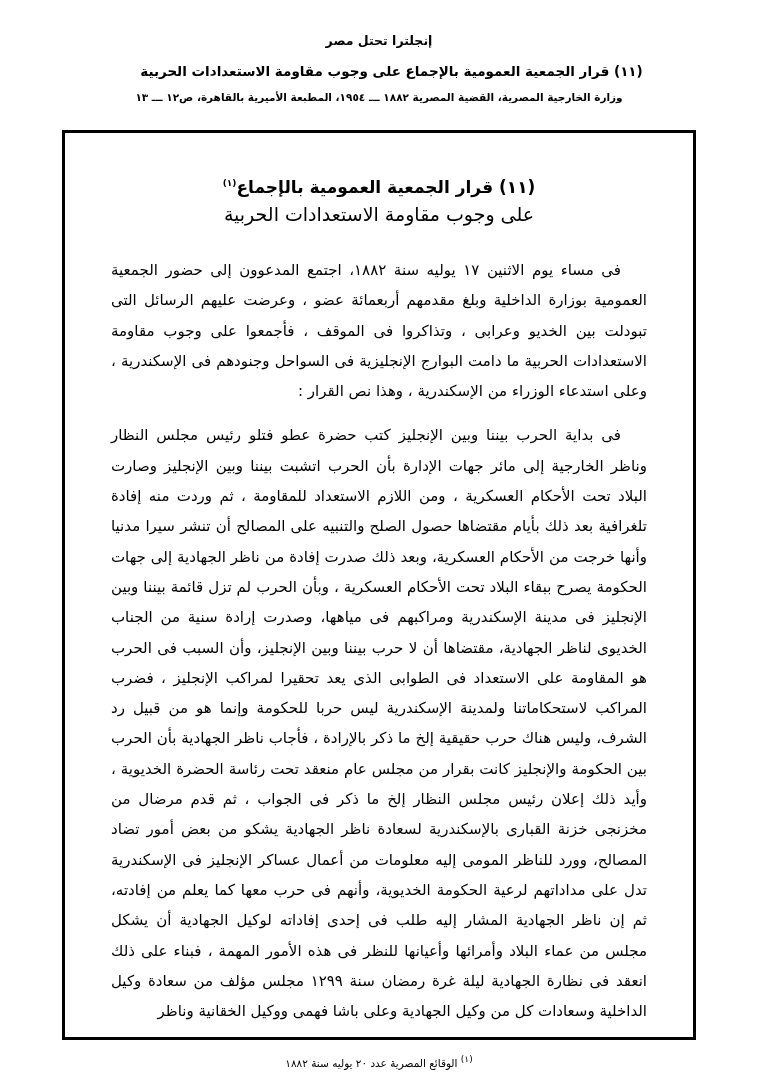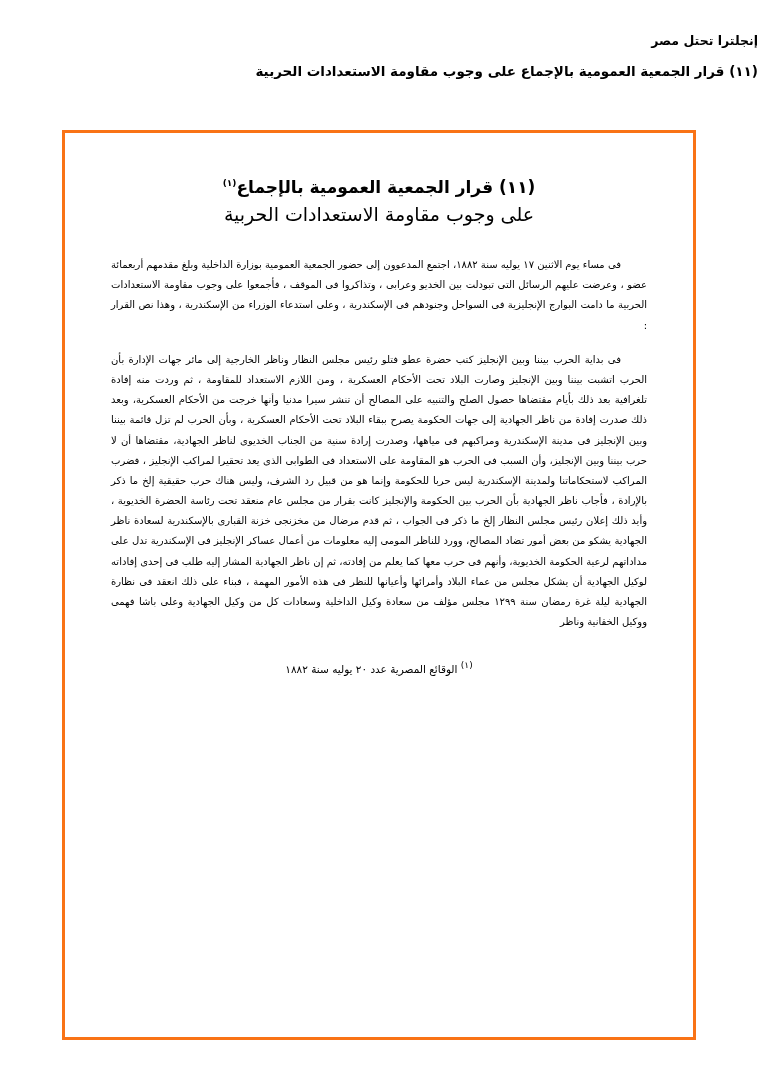--- a/index.html
+++ b/index.html
@@ -17,20 +17,21 @@
   }
   .page {
     width: 758px;
     height: 1078px;
     position: relative;
     box-sizing: border-box;
   }
 
   
   .header {
+    text-align: center;
     padding-top: 32px;
   }
   .header-line {
     direction: rtl;
     font-weight: bold;
     line-height: 1.5;
   }
   .header-title {
     font-size: 12.5px;
     letter-spacing: 0px;
@@ -45,21 +46,21 @@
     font-size: 10.5px;
   }
 
   
   .frame {
     position: absolute;
     top: 130px;
     right: 62px;
     left: 62px;
     bottom: 38px;
-    border: 3px solid #f97316;
+    border: 3px solid #000000;
     box-sizing: border-box;
     background: #ffffff;
   }
   .frame-inner {
     position: absolute;
     top: 0; right: 0; left: 0; bottom: 0;
     padding: 30px 46px 20px 46px;
     box-sizing: border-box;
     direction: rtl;
   }
@@ -76,21 +77,21 @@
     font-size: 9px;
     vertical-align: super;
   }
   .doc-subtitle {
     text-align: center;
     font-size: 19px;
     margin-bottom: 30px;
   }
 
   .para {
-    font-size: 10px;
+    font-size: 15px;
     line-height: 2.02;
     text-align: justify;
     text-justify: inter-word;
     margin: 0 0 14px 0;
     text-indent: 26px;
   }
   .para.block {
     text-indent: 26px;
   }
   .footnote {
@@ -105,20 +106,21 @@
   }
 </style>
 </head>
 <body>
 
 <div class="page">
 
   <div class="header">
     <div class="header-line header-title">إنجلترا تحتل مصر</div>
     <div class="header-line header-subtitle">(١١) قرار الجمعية العمومية بالإجماع على وجوب مقاومة الاستعدادات الحربية</div>
+    <div class="header-line header-source">وزارة الخارجية المصرية، القضية المصرية ١٨٨٢ ـــ ١٩٥٤، المطبعة الأميرية بالقاهرة، ص١٢ ـــ ١٣</div>
   </div>
 
   <div class="frame">
     <div class="frame-inner">
 
       <div class="doc-title">
         <span>(١١) قرار الجمعية العمومية بالإجماع</span><sup>(١)</sup>
       </div>
 
       <div class="doc-subtitle">على وجوب مقاومة الاستعدادات الحربية</div>

